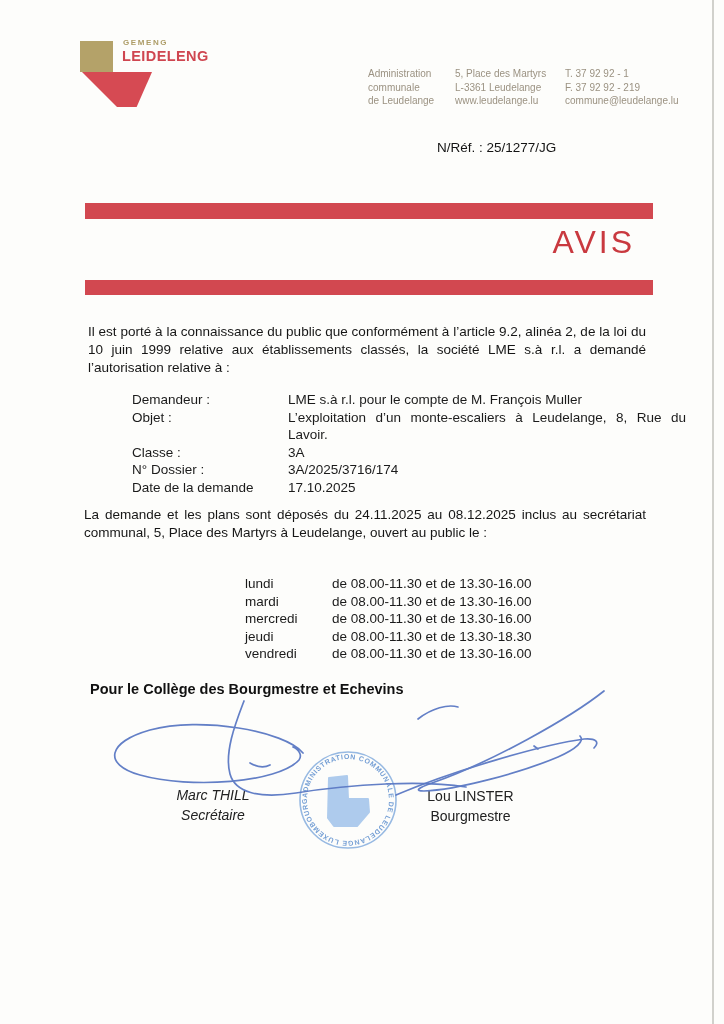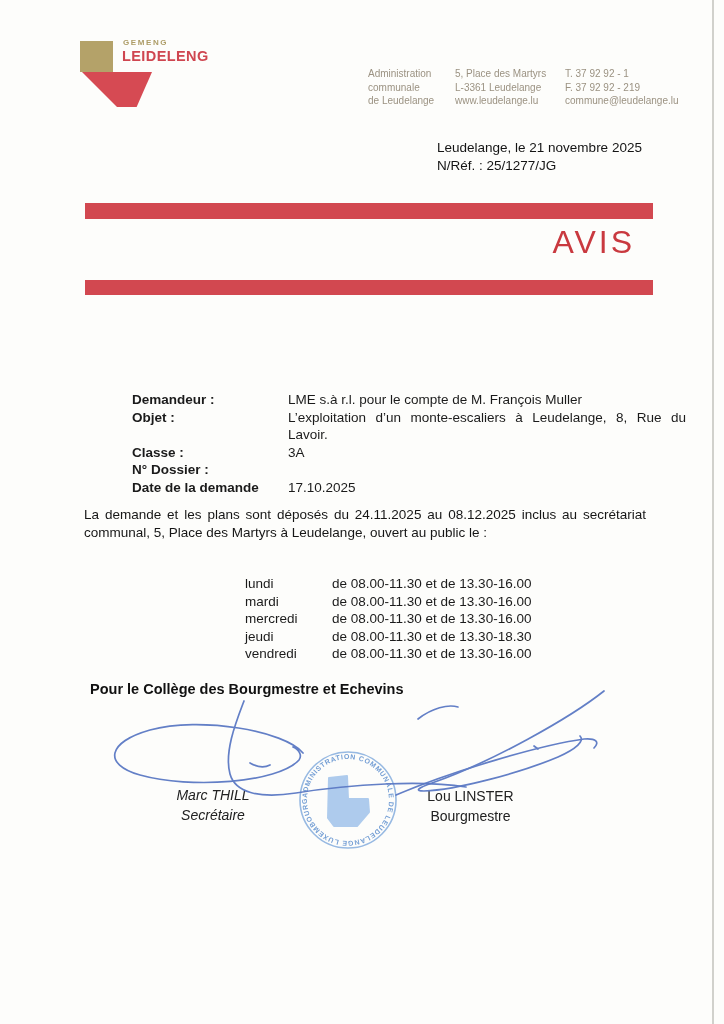--- a/index.html
+++ b/index.html
@@ -35,21 +35,21 @@
 
   
   .para{position:absolute;font-size:13.5px;line-height:18px;color:#161616;}
   .para .just{text-align:justify;text-align-last:justify;}
   .intro{left:88px;top:323px;width:558px;}
   .deposit{left:84px;top:506px;width:562px;}
 
   
   .details{position:absolute;left:92px;top:391px;font-size:13.5px;line-height:17.5px;}
   .drow{display:flex;}
-  .dlabel{width:156px;font-weight:bold;flex:0 0 156px;padding-left:40px;}
+  .dlabel{width:156px;font-weight:normal;flex:0 0 156px;padding-left:40px;}
   .dvalue{width:398px;}
   .dvalue .just{text-align:justify;text-align-last:justify;}
 
   
   .schedule{position:absolute;left:213px;top:575px;font-size:13.5px;line-height:17.5px;}
   .srow{display:flex;}
   .sday{width:87px;flex:0 0 87px;padding-left:32px;}
 
   
   .college{position:absolute;left:90px;top:681px;width:560px;
@@ -79,47 +79,52 @@
     <div>L-3361 Leudelange</div>
     <div>www.leudelange.lu</div>
   </div>
   <div class="contact c3">
     <div>T. 37 92 92 - 1</div>
     <div>F. 37 92 92 - 219</div>
     <div>commune@leudelange.lu</div>
   </div>
 
   <div class="dateline">
-    <div>Leudelange, le 21 novembre 2025</div>
     <div>N/Réf. : 25/1277/JG</div>
   </div>
 
   <div class="bar b1"></div>
   <div class="avis-title">AVIS</div>
   <div class="bar b2"></div>
 
+  <div class="para intro">
+    <div class="just">Il est porté à la connaissance du public que conformément à l’article 9.2, alinéa 2, de la loi du</div>
+    <div class="just">10 juin 1999 relative aux établissements classés, la société LME s.à r.l. a demandé</div>
+    <div>l’autorisation relative à :</div>
+  </div>
 
   <div class="details">
     <div class="drow">
       <div class="dlabel">Demandeur :</div>
       <div class="dvalue">LME s.à r.l. pour le compte de M. François Muller</div>
     </div>
     <div class="drow">
       <div class="dlabel">Objet :</div>
       <div class="dvalue">
         <div class="just">L’exploitation d’un monte-escaliers à Leudelange, 8, Rue du</div>
         <div>Lavoir.</div>
       </div>
     </div>
     <div class="drow">
       <div class="dlabel">Classe :</div>
       <div class="dvalue">3A</div>
     </div>
     <div class="drow">
       <div class="dlabel">N° Dossier :</div>
+      <div class="dvalue">3A/2025/3716/174</div>
     </div>
     <div class="drow">
       <div class="dlabel">Date de la demande</div>
       <div class="dvalue">17.10.2025</div>
     </div>
   </div>
 
   <div class="para deposit">
     <div class="just">La demande et les plans sont déposés du 24.11.2025 au 08.12.2025 inclus au secrétariat</div>
     <div>communal, 5, Place des Martyrs à Leudelange, ouvert au public le :</div>

